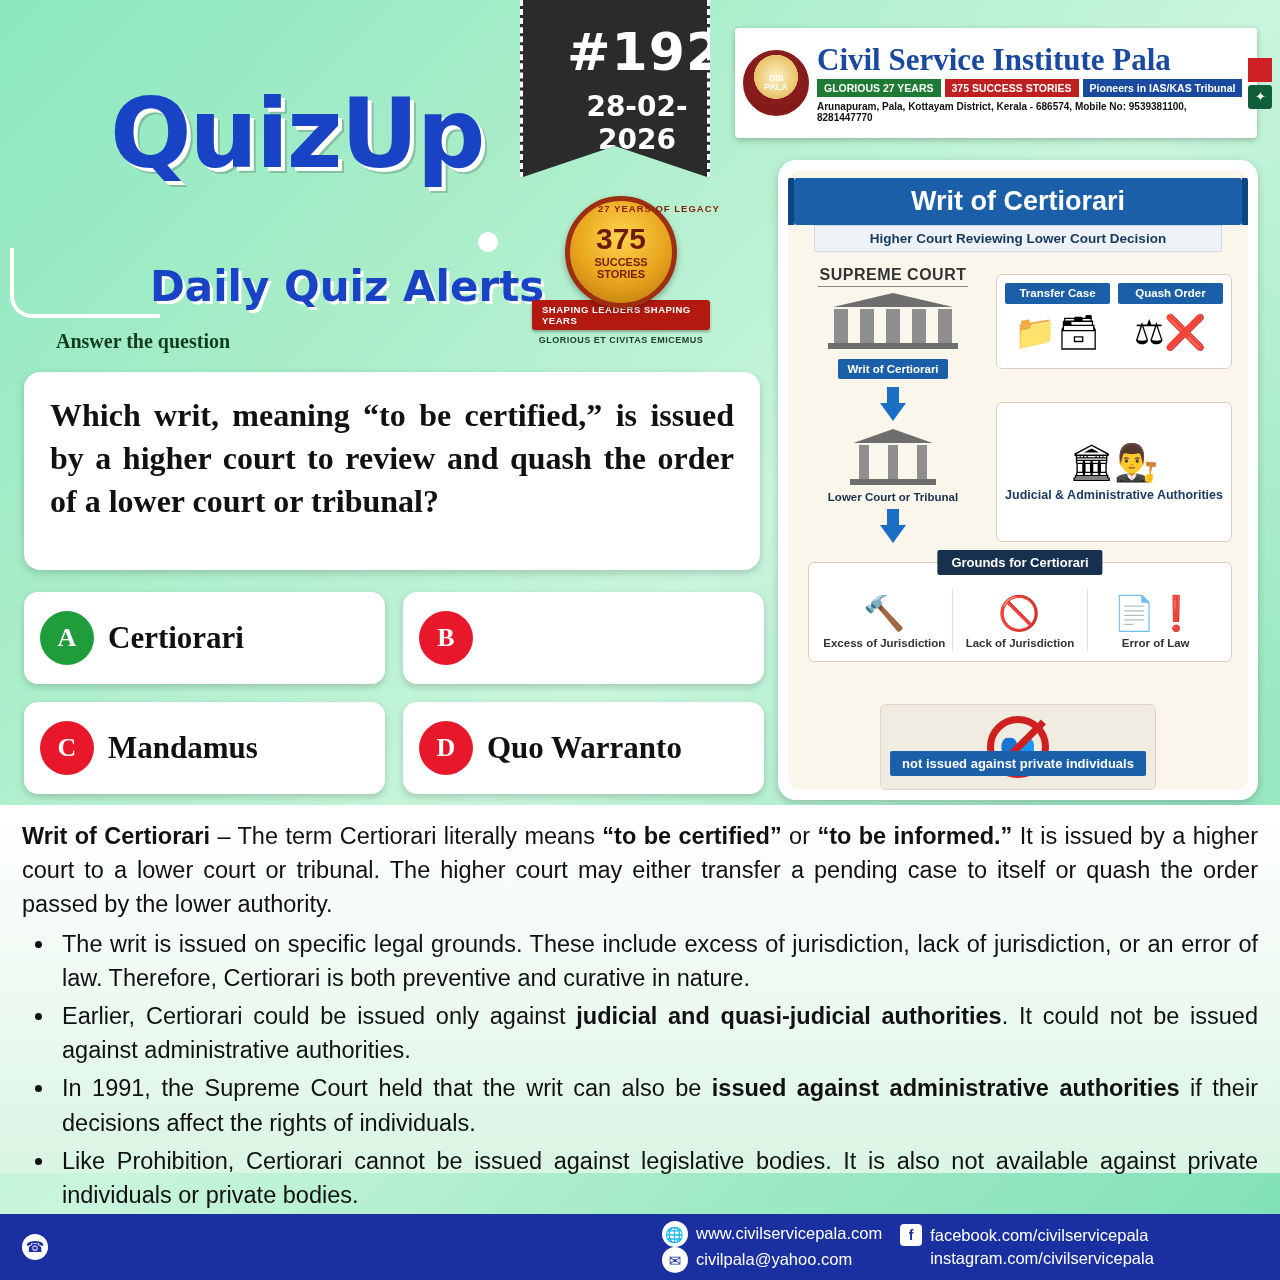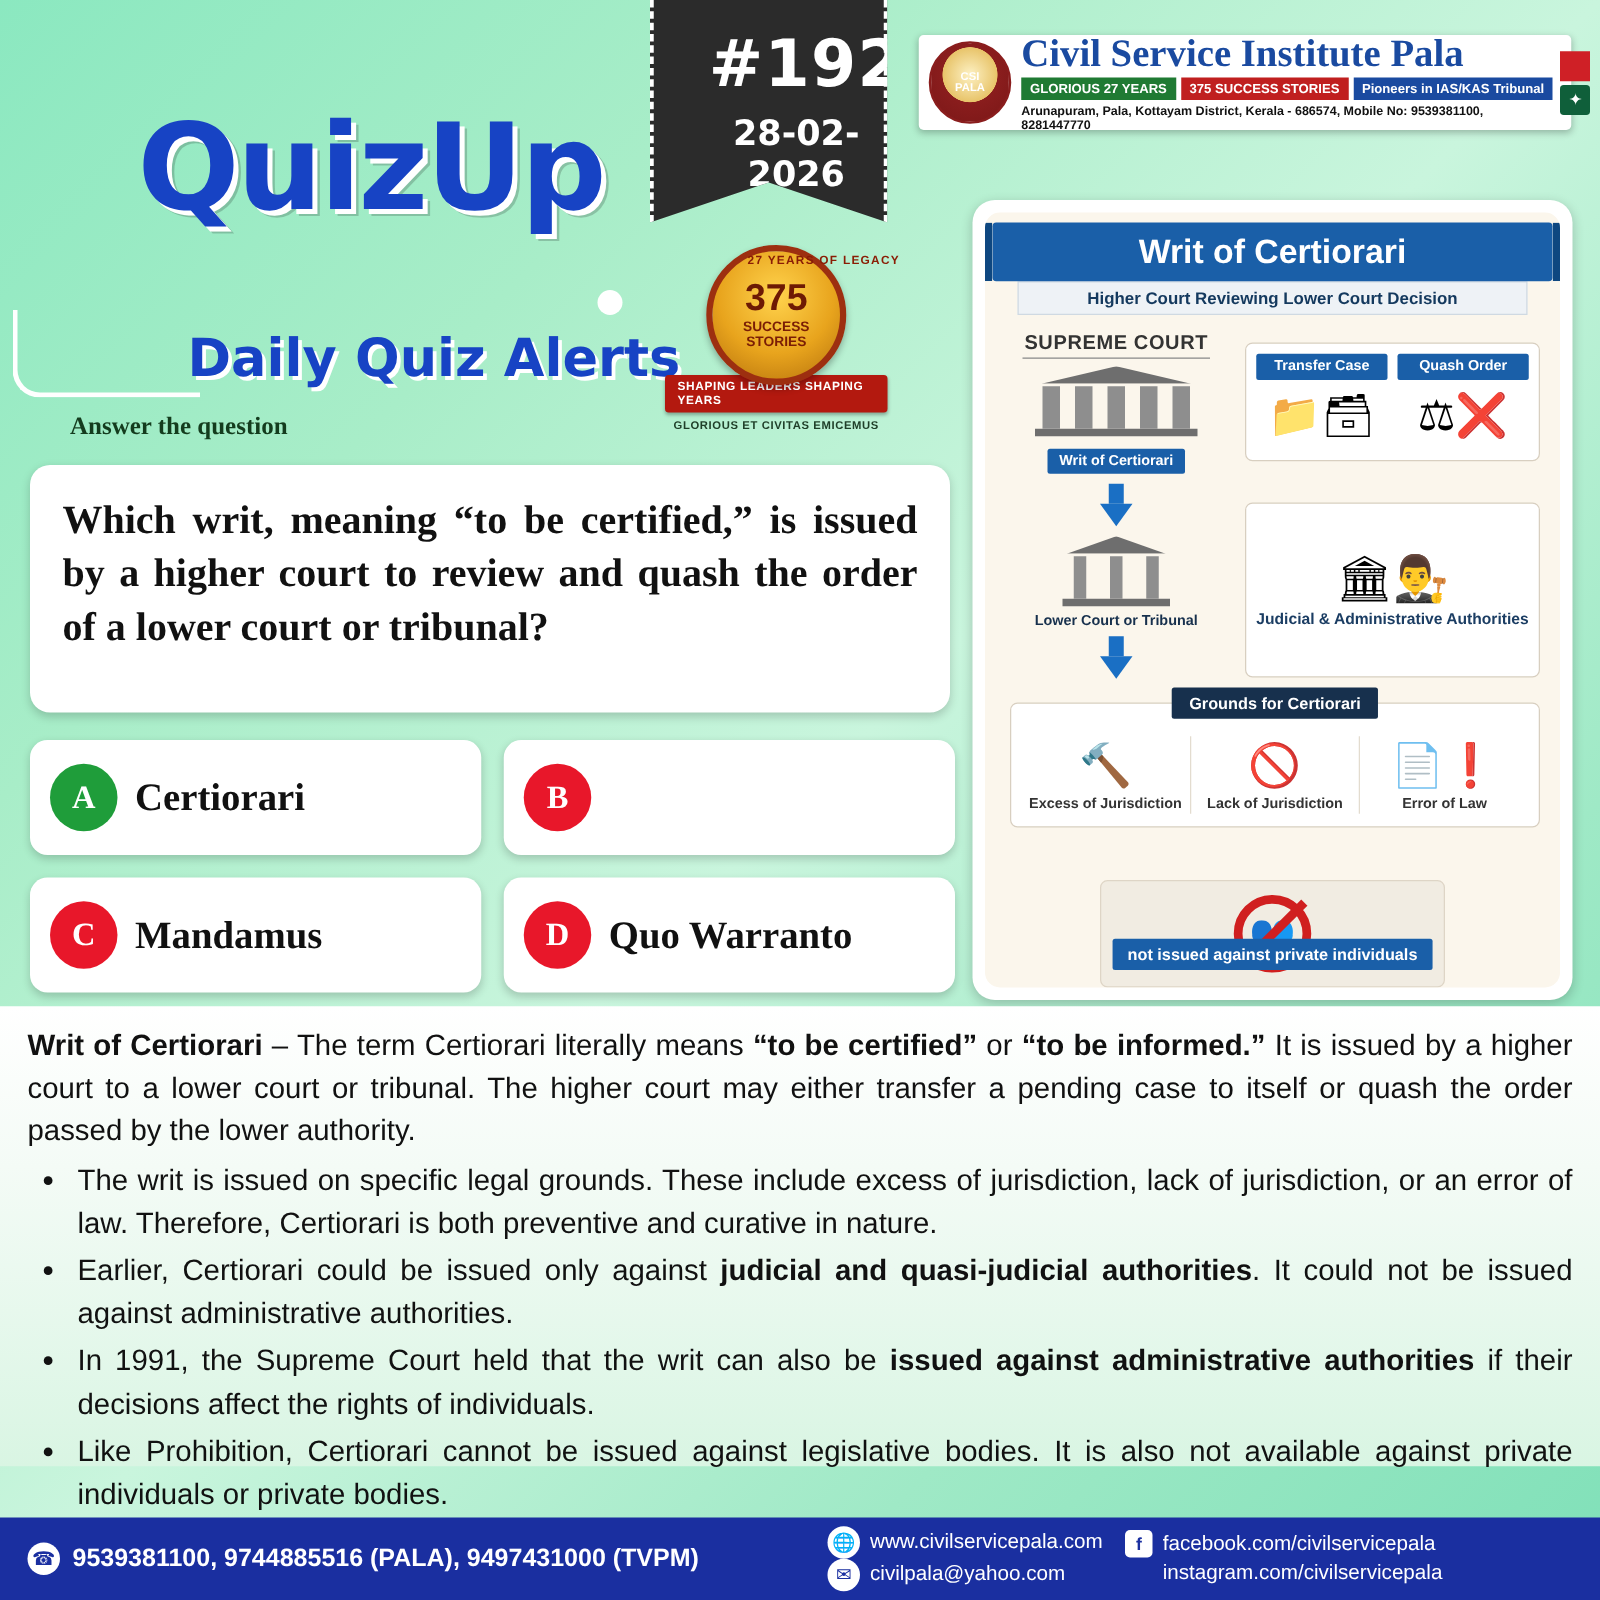--- a/index.html
+++ b/index.html
@@ -24,21 +24,21 @@
   .ribbon .num {
     font-family: "DejaVu Sans", sans-serif;
     font-size: 52px; font-weight: bold; letter-spacing: 1px; line-height: 1;
   }
   .ribbon .date {
     font-family: "DejaVu Sans", sans-serif;
     font-size: 28px; font-weight: bold; margin-top: 12px;
   }
 
   .logo-box {
-    position: absolute; left: 735px; top: 28px; width: 522px; height: 76px;
+    position: absolute; left: 735px; top: 28px; width: 522px; height: 110px;
     background: #fff; border-radius: 4px; box-shadow: 0 2px 6px rgba(0,0,0,.25);
     display: flex; align-items: center; padding: 6px 8px;
   }
   .logo-emblem {
     width: 66px; height: 66px; border-radius: 50%;
     background: radial-gradient(circle at 50% 40%, #fdf1c4 0%, #e8c46a 45%, #8a1d1d 46%, #7a1717 100%);
     border: 2px solid #8a1d1d; flex: 0 0 auto;
     display: flex; align-items: center; justify-content: center;
     color: #fff; font-size: 9px; text-align: center; line-height: 1.05;
     font-weight: bold; overflow: hidden;
@@ -447,21 +447,20 @@
         <li><span>Earlier, Certiorari could be issued only against </span><b>judicial and quasi-judicial authorities</b><span>. It could not be issued against administrative authorities.</span></li>
         <li><span>In 1991, the Supreme Court held that the writ can also be </span><b>issued against administrative authorities</b><span> if their decisions affect the rights of individuals.</span></li>
         <li><span>Like Prohibition, Certiorari cannot be issued against legislative bodies. It is also not available against private individuals or private bodies.</span></li>
       </ul>
   </div>
 
 
   <div class="contact">
     <div class="phone-wrap">
       <div class="circ-icon">☎</div>
-      <div class="phone-text">9539381100, 9744885516 (PALA), 9497431000 (TVPM)</div>
     </div>
     <div class="web-col">
       <div class="web-row">
         <span class="circ-icon">🌐</span>
         <span>www.civilservicepala.com</span>
       </div>
       <div class="web-row">
         <span class="circ-icon">✉</span>
         <span>civilpala@yahoo.com</span>
       </div>

